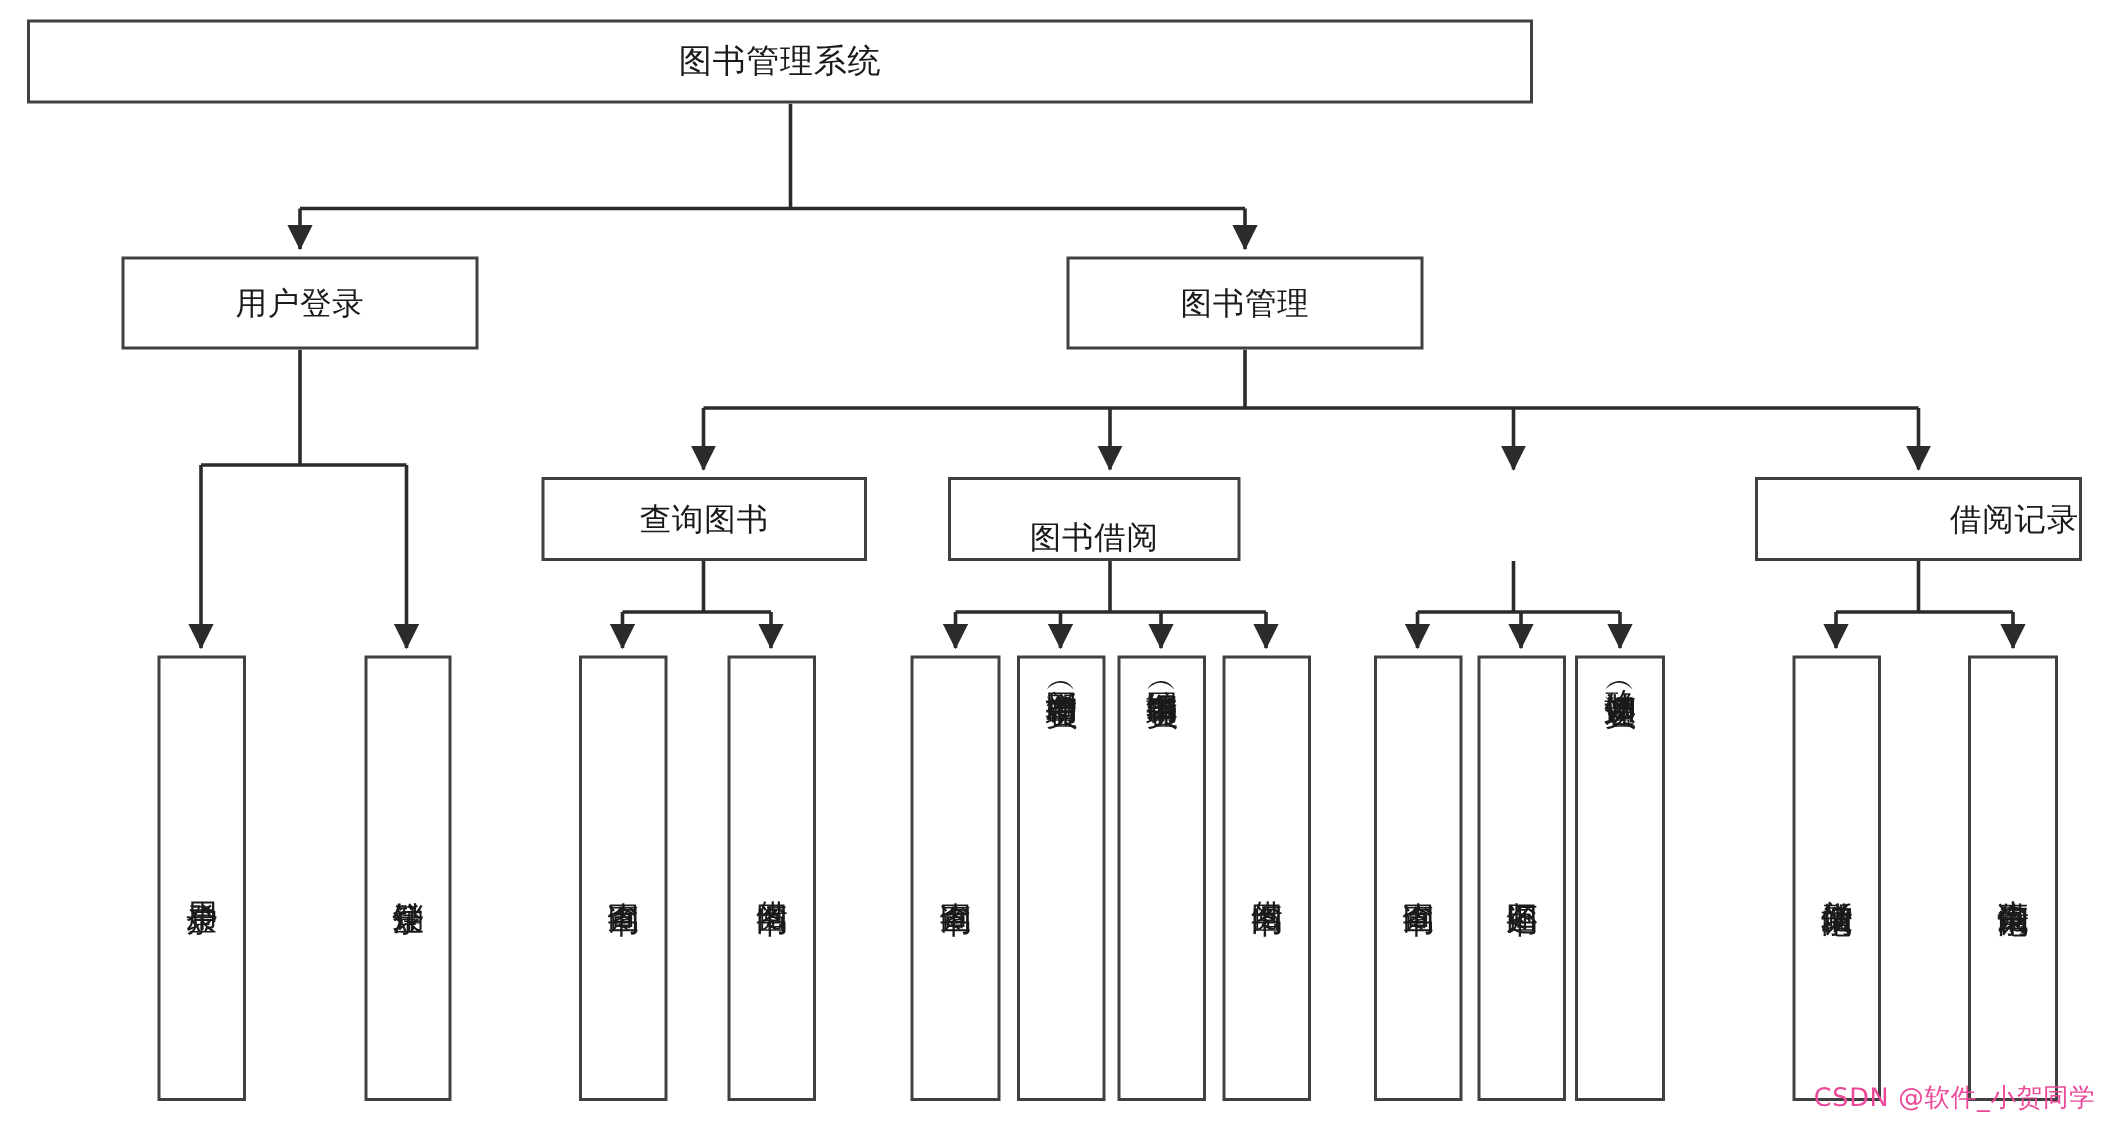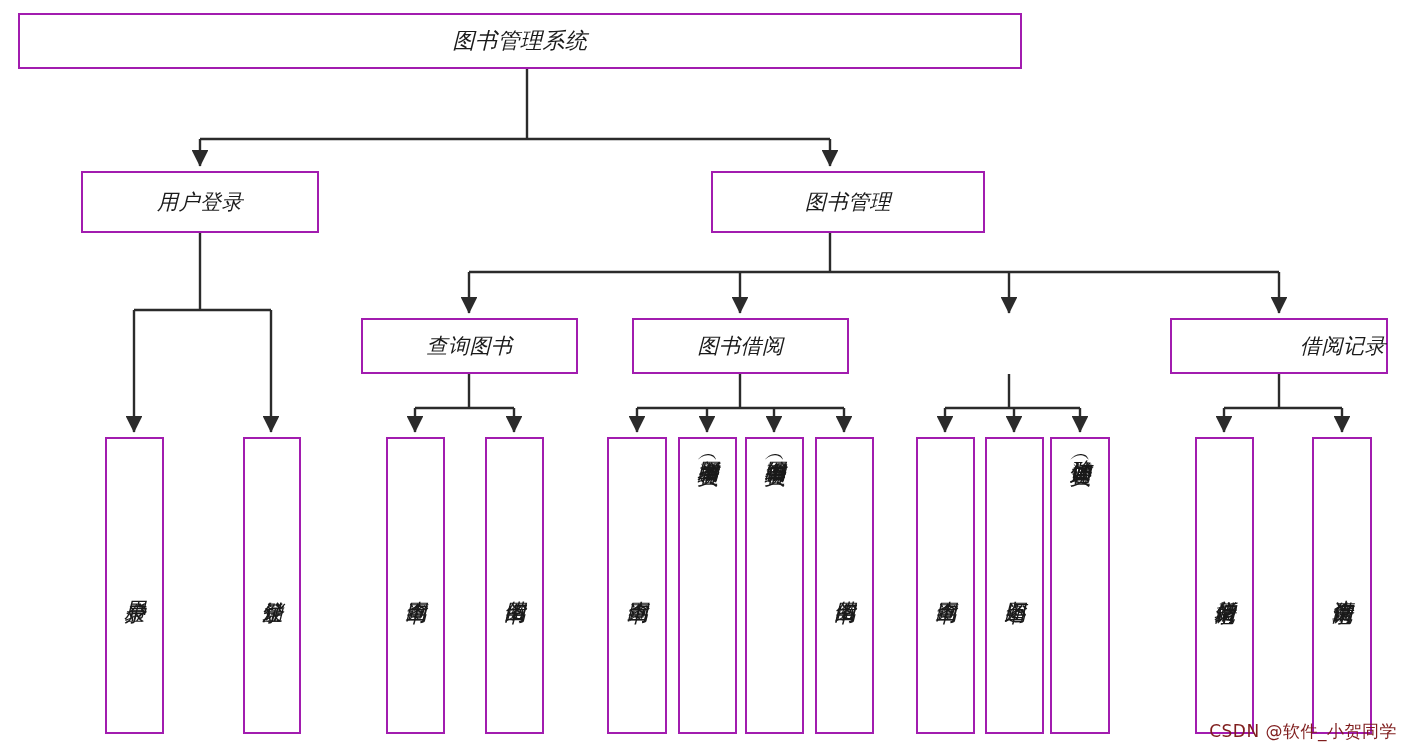--- a/index.html
+++ b/index.html
@@ -16,27 +16,26 @@
   }
   #diagram-root {
     position: absolute;
     left: 0; top: 0;
     width: 1405px;
     height: 747px;
   }
   .node {
     position: absolute;
     box-sizing: border-box;
-    border: 2px solid #a21caf;
+    border: 2px solid #404040;
     background: #ffffff;
     display: flex;
     align-items: center;
     justify-content: center;
     color: #1a1a1a;
-    font-style: italic;
   }
   .node-h {
     font-size: 21px;
     letter-spacing: 0.5px;
     white-space: nowrap;
   }
   .node-root {
     font-size: 22px;
   }
   .node-v {
@@ -67,21 +66,21 @@
     fill: none;
   }
   .arrowhead {
     fill: #2b2b2b;
   }
   #watermark {
     position: absolute;
     right: 8px;
     bottom: 4px;
     font-size: 17px;
-    color: #7f1d1d;
+    color: #ec4899;
     white-space: nowrap;
     letter-spacing: 0.5px;
   }
 </style>
 </head>
 <body>
 
 <div id="diagram-root">
 
   <svg id="connectors" viewBox="0 0 1405 747" xmlns="http://www.w3.org/2000/svg">
@@ -132,28 +131,28 @@
     <path class="conn" marker-end="url(#arrow)" d="M 1342 408 L 1342 432"></path>
   </svg>
 
   <div class="node node-h node-root" id="node-root" style="left: 18px; top: 13px; width: 1004px; height: 56px;">
     <span>图书管理系统</span>
   </div>
 
   <div class="node node-h" id="node-l1-0" style="left: 81px; top: 171px; width: 238px; height: 62px;">
     <span>用户登录</span>
   </div>
-  <div class="node node-h" id="node-l1-1" style="left: 711px; top: 171px; width: 274px; height: 62px;">
+  <div class="node node-h" id="node-l1-1" style="left: 711px; top: 171px; width: 238px; height: 62px;">
     <span>图书管理</span>
   </div>
 
   <div class="node node-h" id="node-l2-0" style="left: 361px; top: 318px; width: 217px; height: 56px;">
     <span>查询图书</span>
   </div>
-  <div class="node node-h" id="node-l2-1" style="left: 632px; top: 318px; width: 217px; height: 56px;">
+  <div class="node node-h" id="node-l2-1" style="left: 632px; top: 318px; width: 195px; height: 56px; align-items: flex-end;">
     <span>图书借阅</span>
   </div>
   <div class="node node-h" id="node-l2-3" style="left: 1170px; top: 318px; width: 218px; height: 56px; justify-content: flex-end;">
     <span>借阅记录</span>
   </div>
 
   <div class="node node-v" id="node-leaf-0" style="left: 105px; top: 437px; width: 59px; height: 297px;">
     <span>用户登录</span>
   </div>
   <div class="node node-v" id="node-leaf-1" style="left: 243px; top: 437px; width: 58px; height: 297px;">

